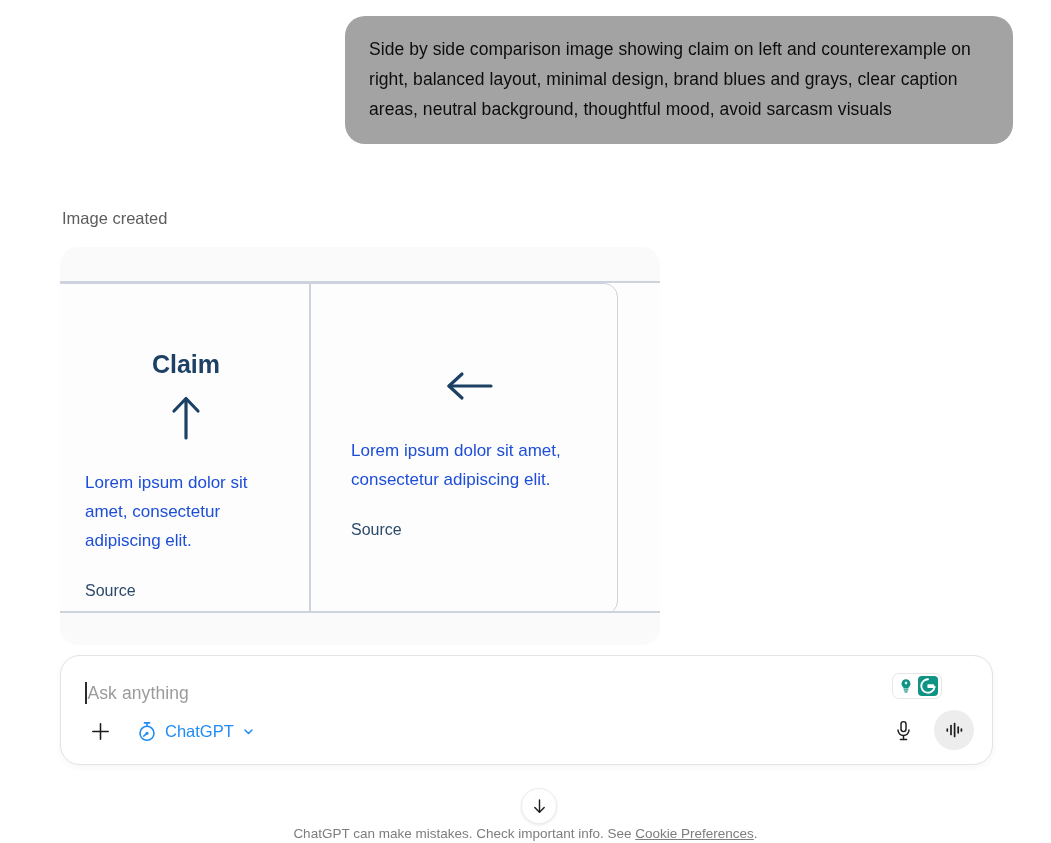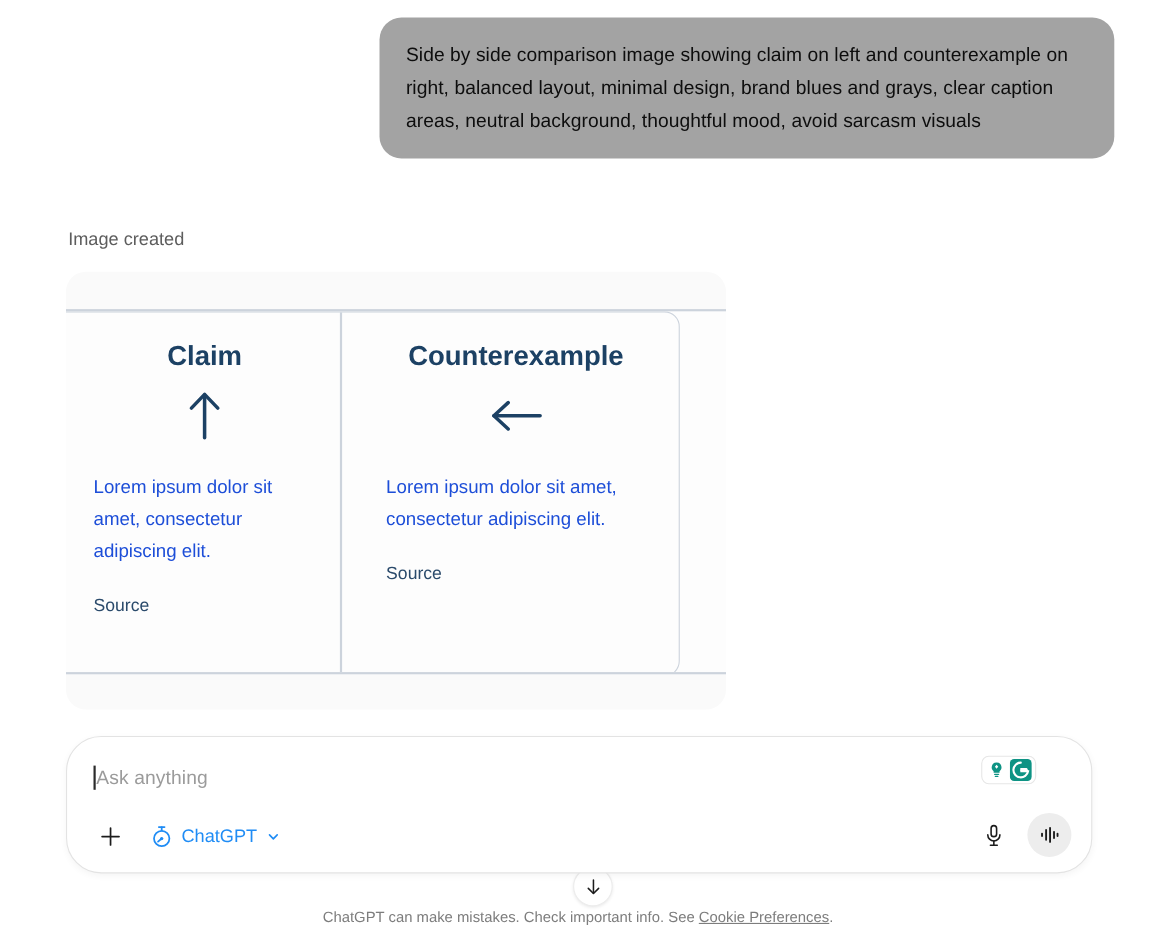--- a/index.html
+++ b/index.html
@@ -90,20 +90,21 @@
     height: 332px;
     border: 1.5px solid #ccd3dc;
     border-radius: 14px;
     background: #fdfdfd;
     display: flex;
   }
   .panel {
     position: relative;
     flex: 1 1 50%;
     padding: 24px 30px 0 30px;
+    margin-top: 40px;
   }
   .panel.left { padding-left: 84px; padding-right: 22px; }
   .panel.right { padding-left: 42px; padding-right: 30px; }
   .panel-divider {
     position: absolute;
     left: 50%;
     top: 0;
     width: 1.5px;
     height: 100%;
     background: #ccd3dc;
@@ -151,26 +152,26 @@
     display: flex;
     align-items: center;
     justify-content: center;
     cursor: pointer;
   }
 
   
   .composer {
     position: absolute;
     left: 60px;
-    top: 669px;
+    top: 655px;
     width: 933px;
-    height: 125px;
+    height: 110px;
     background: #ffffff;
     border: 1px solid #e3e3e3;
-    border-radius: 32px;
+    border-radius: 20px;
     box-shadow: 0 2px 7px rgba(0,0,0,0.045);
   }
   .composer-input {
     position: absolute;
     left: 24px;
     top: 20px;
     width: 820px;
     height: 34px;
     display: flex;
     align-items: center;
@@ -298,21 +299,20 @@
               </svg>
 
               <div class="panel-body">Lorem ipsum dolor sit amet, consectetur adipiscing elit.</div>
 
               <div class="panel-source">Source</div>
             </div>
 
             <div class="panel-divider"></div>
 
             <div class="panel right">
-              <div class="panel-title">Counterexample</div>
 
               <svg class="panel-arrow" width="52" height="46" viewBox="0 0 52 46" fill="none">
                 <path d="M48 24 L6 24" stroke="#1c4164" stroke-width="3.2" stroke-linecap="round"></path>
                 <path d="M19 12 L6 24 L19 36" stroke="#1c4164" stroke-width="3.2" stroke-linecap="round" stroke-linejoin="round" fill="none"></path>
               </svg>
 
               <div class="panel-body">Lorem ipsum dolor sit amet, consectetur adipiscing elit.</div>
 
               <div class="panel-source">Source</div>
             </div>

